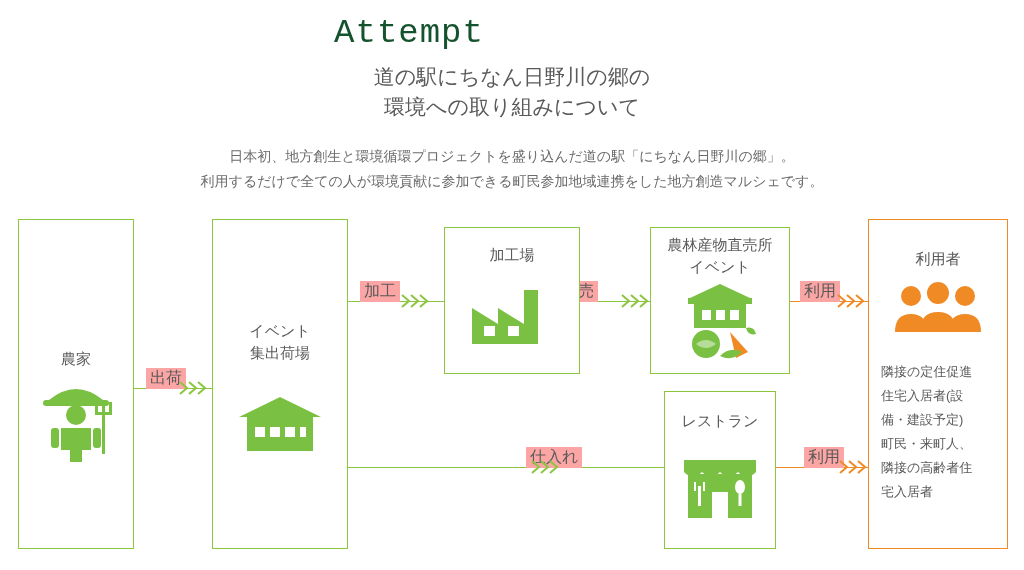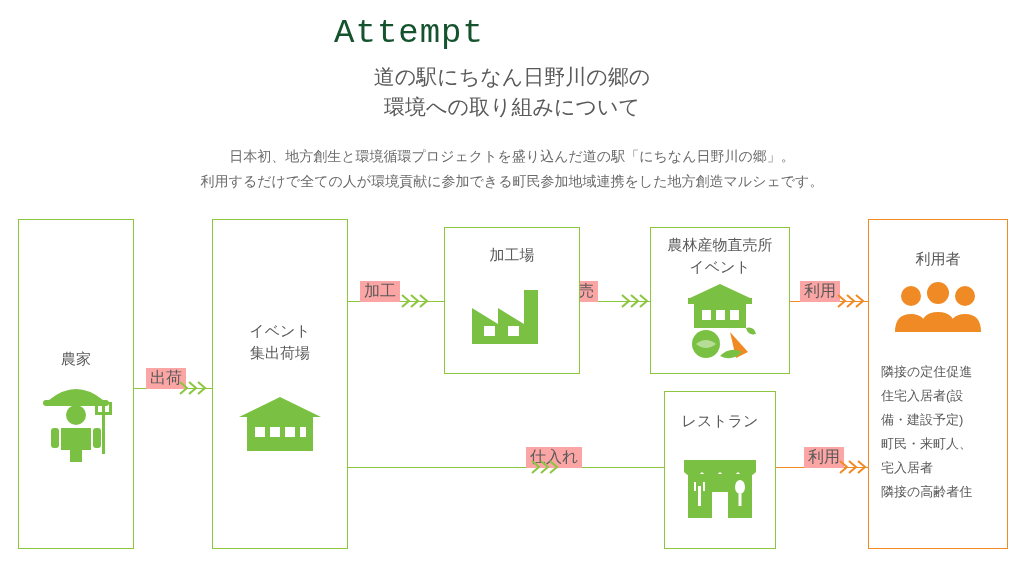--- a/index.html
+++ b/index.html
@@ -310,18 +310,18 @@
         <path d="M29 50 q0 -20 18 -20 q18 0 18 20 Z" fill="#f08a24"></path>
         <circle cx="74" cy="14" r="10" fill="#f08a24"></circle>
         <path d="M58 50 q0 -18 16 -18 q16 0 16 18 Z" fill="#f08a24"></path>
       </svg>
     </div>
     <div class="user-text">
       <div>隣接の定住促進</div>
       <div>住宅入居者(設</div>
       <div>備・建設予定)</div>
       <div>町民・来町人、</div>
+      <div>隣接の高齢者住</div>
       <div>宅入居者</div>
-      <div>隣接の高齢者住</div>
     </div>
   </div>
 
 </div>
 
 </body></html>

